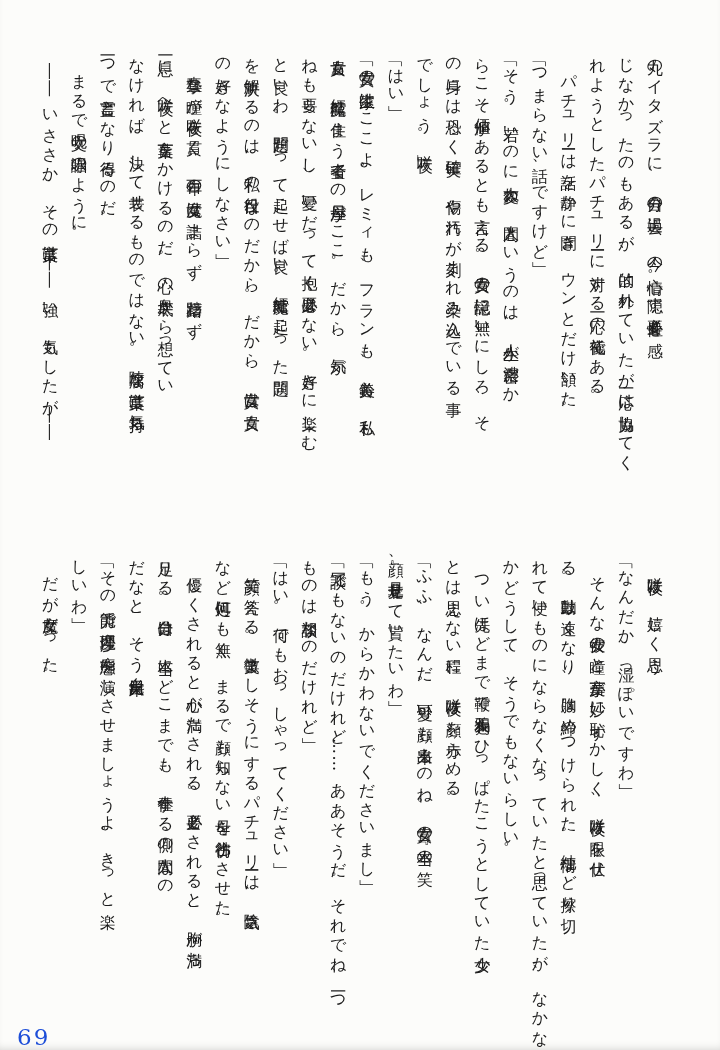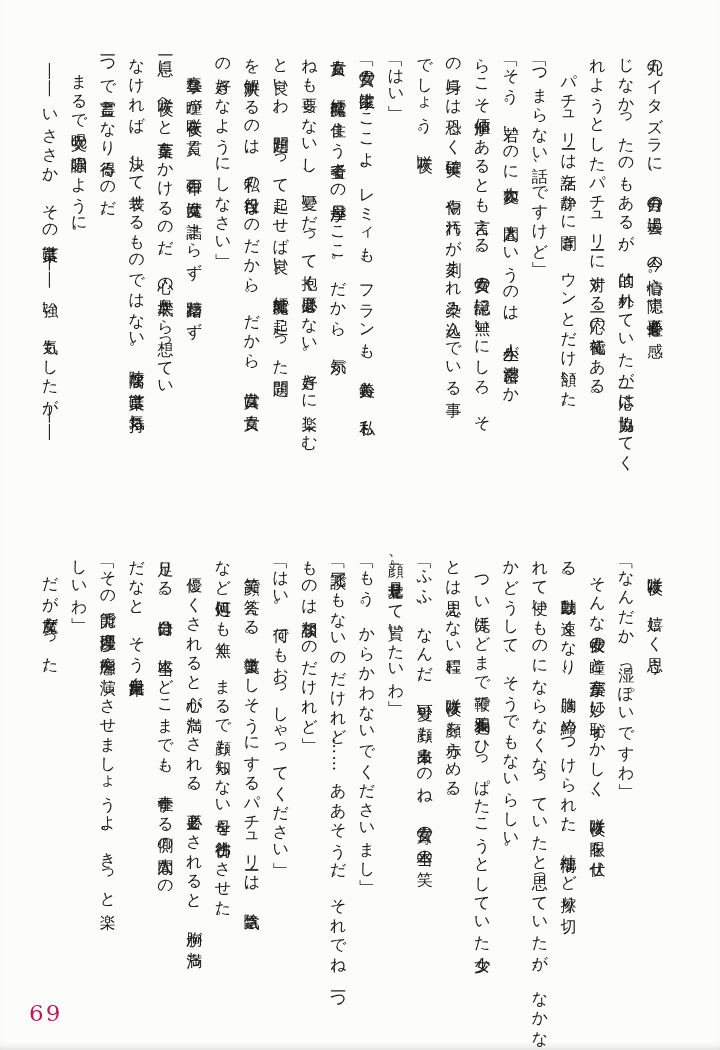--- a/index.html
+++ b/index.html
@@ -38,25 +38,24 @@
   .band p {
     margin: 0;
     padding: 0;
     white-space: nowrap;
   }
   .band p.np   { text-indent: 1em; }   
   .band p.np-d { text-indent: 0.55em; } 
   .page-number {
     position: absolute;
     left: 17px;
-    top: 1000px;
+    top: 1024px;
     font-size: 23px;
     letter-spacing: 2px;
-    color: #be185d;
-    margin-left: 12px;
+    color: #1d4ed8;
   }
 </style>
 </head>
 <body>
 
 <div class="page">
   <div class="band band-upper">
       <p>丸のイタズラに、自分の過去に、今の心情。隠す必要性を感</p>
       <p>じなかったのもあるが、的は外れていたが一応は協力してく</p>
       <p>れようとしたパチュリーに対する一応の礼儀である。</p>

